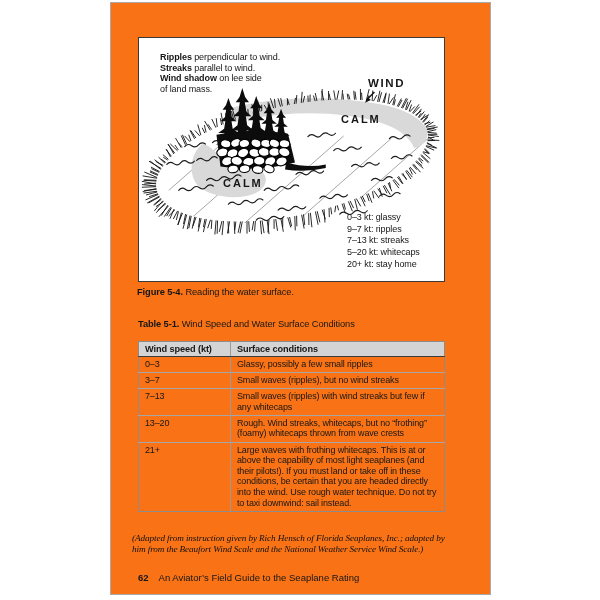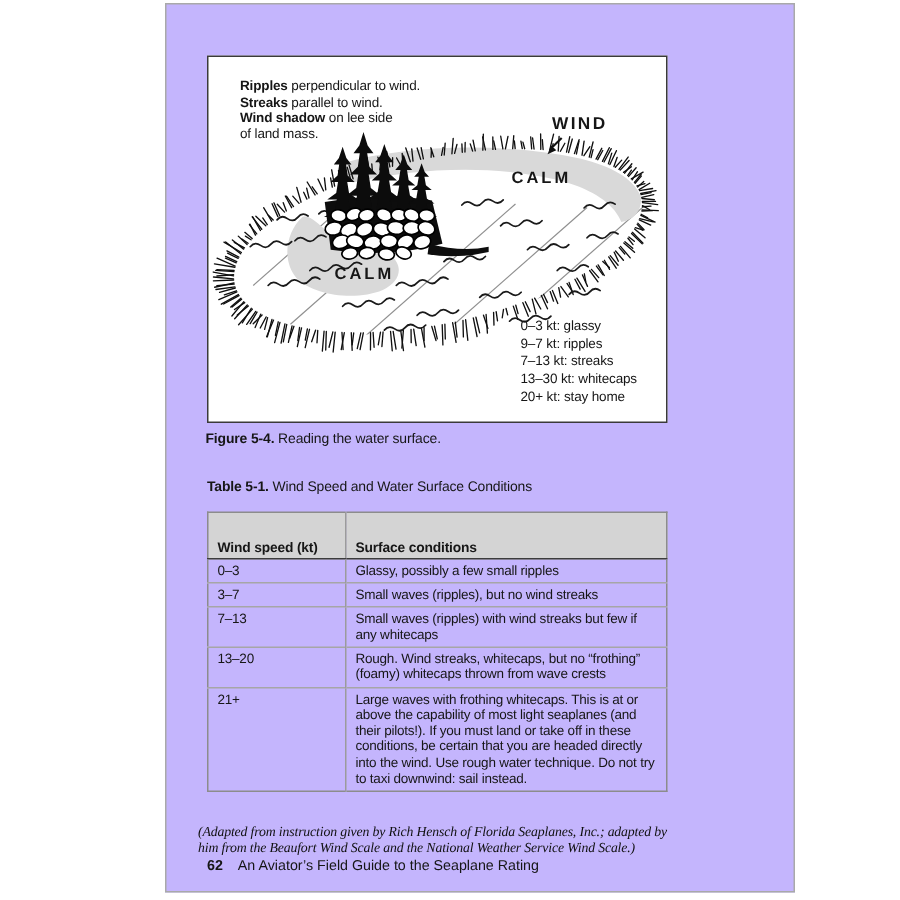--- a/index.html
+++ b/index.html
@@ -1,20 +1,20 @@
 <!DOCTYPE html>
 <html><head>
 <meta charset="utf-8">
 <style>
   * { margin:0; padding:0; box-sizing:border-box; }
   html,body { width:600px; height:600px; background:#fff; }
   body { position:relative; font-family:"Liberation Sans",sans-serif; color:#161616; overflow:hidden; }
 
-  .page { position:absolute; left:110px; top:2px; width:420px; height:593px;
-          background:#c4b5fd; border:1px solid #a9a9a9; }
+  .page { position:absolute; left:110px; top:2px; width:381px; height:593px;
+          background:#f97316; border:1px solid #a9a9a9; }
 
   
   .figure-box { position:absolute; left:27px; top:34px; width:307px; height:245px;
                 border:1.5px solid #3a3a3a; background:#fff; }
   .figure-box svg { position:absolute; left:0; top:0; width:100%; height:100%; }
 
   .fig-note { position:absolute; left:21px; top:14px; font-size:9px; line-height:10.5px;
               letter-spacing:-0.1px; }
   .wind-label { position:absolute; left:229px; top:39px; font-size:11.5px; font-weight:bold;
                 letter-spacing:1.6px; }
@@ -26,21 +26,21 @@
 
   .fig-caption { position:absolute; left:26px; top:284px; font-size:9.3px; letter-spacing:-0.1px; }
   .table-title { position:absolute; left:27px; top:316px; font-size:9.3px; letter-spacing:-0.1px; }
 
   
   .lower { position:absolute; left:27px; top:338px; width:318px; }
   table.data { border-collapse:collapse; width:307px; table-layout:fixed;
                border:1px solid #8c8c8c; }
   table.data col.c1 { width:92px; }
   table.data th { background:#d4d4d4; font-size:9.2px; text-align:left;
-                  padding:18px 5px 2px 6px; border-bottom:1.5px solid #3c3c3c;
+                  padding:2px 5px 2px 6px; border-bottom:1.5px solid #3c3c3c;
                   letter-spacing:-0.1px; }
   table.data td { font-size:9px; line-height:10.6px; letter-spacing:-0.15px;
                   vertical-align:top; padding:2px 5px 2.5px 6px;
                   border-top:1px solid #a6a6a6; }
   table.data th + th, table.data td + td { border-left:1px solid #9b9b9b; }
 
   .footnote { margin-top:21px; margin-left:-6px; width:316px;
               font-family:"Liberation Serif",serif; font-style:italic;
               font-size:9.2px; line-height:11.6px; letter-spacing:-0.1px; color:#101010; }
 
@@ -393,21 +393,21 @@
     </div>
 
     <div class="wind-label">WIND</div>
     <div class="calm-label calm-top">CALM</div>
     <div class="calm-label calm-bottom">CALM</div>
 
     <div class="fig-legend">
       <div>0–3 kt: glassy</div>
       <div>9–7 kt: ripples</div>
       <div>7–13 kt: streaks</div>
-      <div>13–30 kt: whitecaps</div>
+      <div>5–20 kt: whitecaps</div>
       <div>20+ kt: stay home</div>
     </div>
   </div>
 
   <div class="fig-caption"><b>Figure 5-4.</b><span> Reading the water surface.</span></div>
 
   <div class="table-title"><b>Table 5-1.</b><span> Wind Speed and Water Surface Conditions</span></div>
 
   <div class="lower">
     <table class="data">

